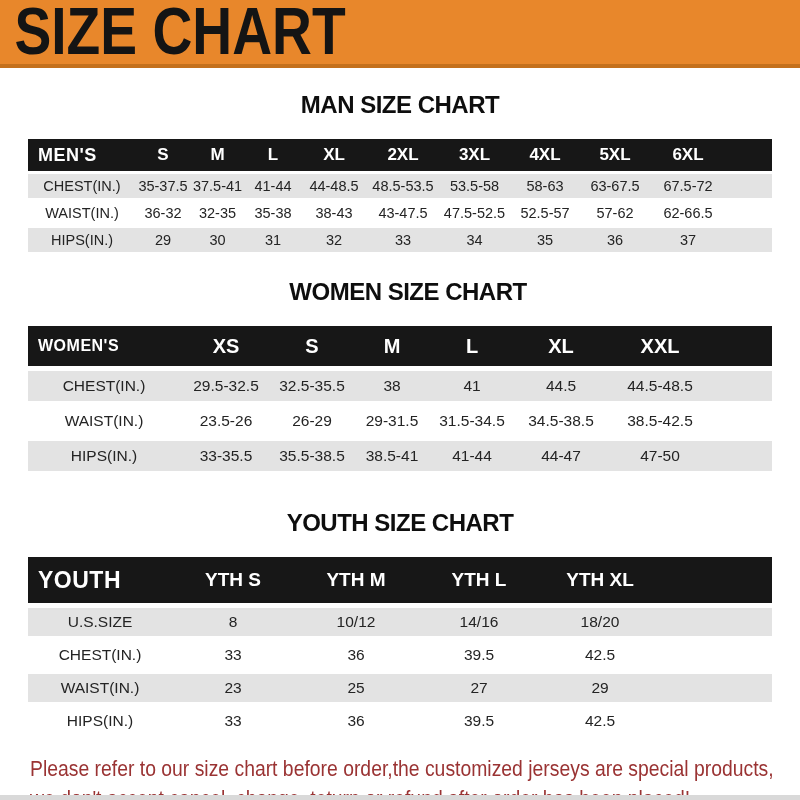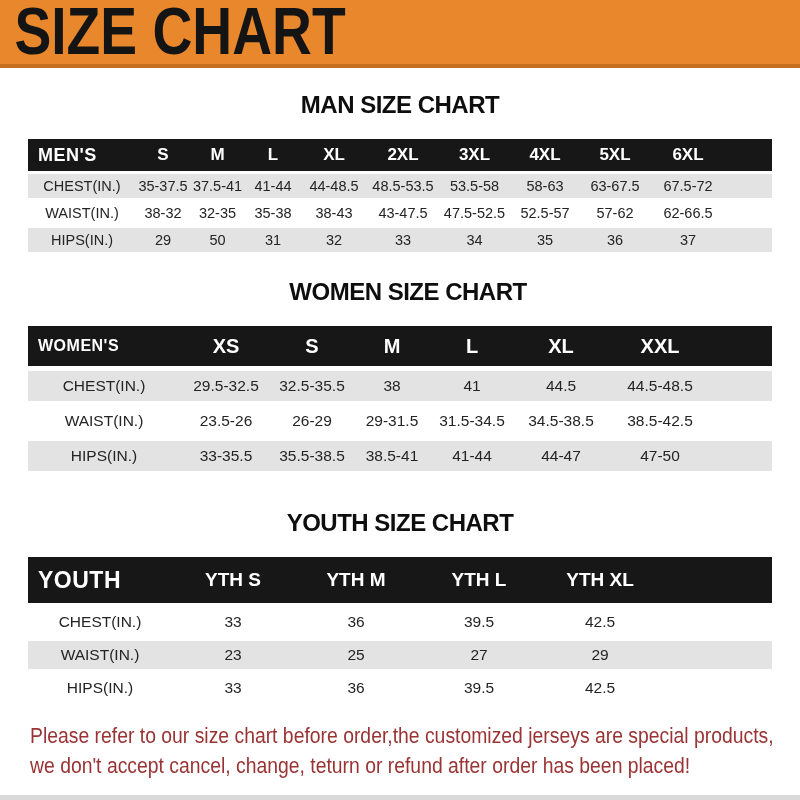--- a/index.html
+++ b/index.html
@@ -158,35 +158,35 @@
       <td>44-48.5</td>
       <td>48.5-53.5</td>
       <td>53.5-58</td>
       <td>58-63</td>
       <td>63-67.5</td>
       <td>67.5-72</td>
       <td></td>
     </tr>
     <tr class="white">
       <td>WAIST(IN.)</td>
-      <td>38-32</td>
+      <td>36-32</td>
       <td>32-35</td>
       <td>35-38</td>
       <td>38-43</td>
       <td>43-47.5</td>
       <td>47.5-52.5</td>
       <td>52.5-57</td>
       <td>57-62</td>
       <td>62-66.5</td>
       <td></td>
     </tr>
     <tr class="gray">
       <td>HIPS(IN.)</td>
       <td>29</td>
-      <td>50</td>
+      <td>30</td>
       <td>31</td>
       <td>32</td>
       <td>33</td>
       <td>34</td>
       <td>35</td>
       <td>36</td>
       <td>37</td>
       <td></td>
     </tr>
   </tbody>
@@ -266,20 +266,28 @@
     <tr class="hdr">
       <th class="corner">YOUTH</th>
       <th>YTH S</th>
       <th>YTH M</th>
       <th>YTH L</th>
       <th>YTH XL</th>
       <th></th>
     </tr>
   </thead>
   <tbody>
+    <tr class="gray">
+      <td>U.S.SIZE</td>
+      <td>8</td>
+      <td>10/12</td>
+      <td>14/16</td>
+      <td>18/20</td>
+      <td></td>
+    </tr>
     <tr class="white">
       <td>CHEST(IN.)</td>
       <td>33</td>
       <td>36</td>
       <td>39.5</td>
       <td>42.5</td>
       <td></td>
     </tr>
     <tr class="gray">
       <td>WAIST(IN.)</td>

